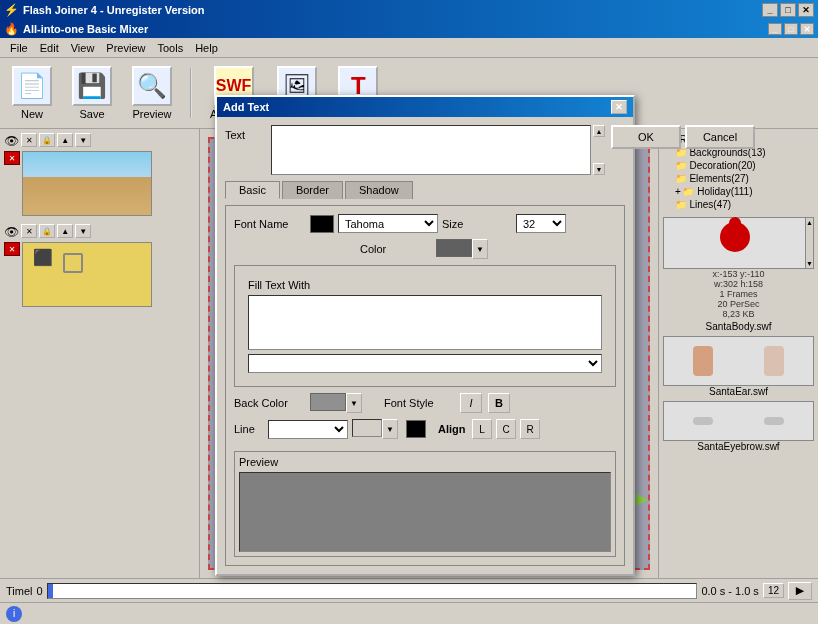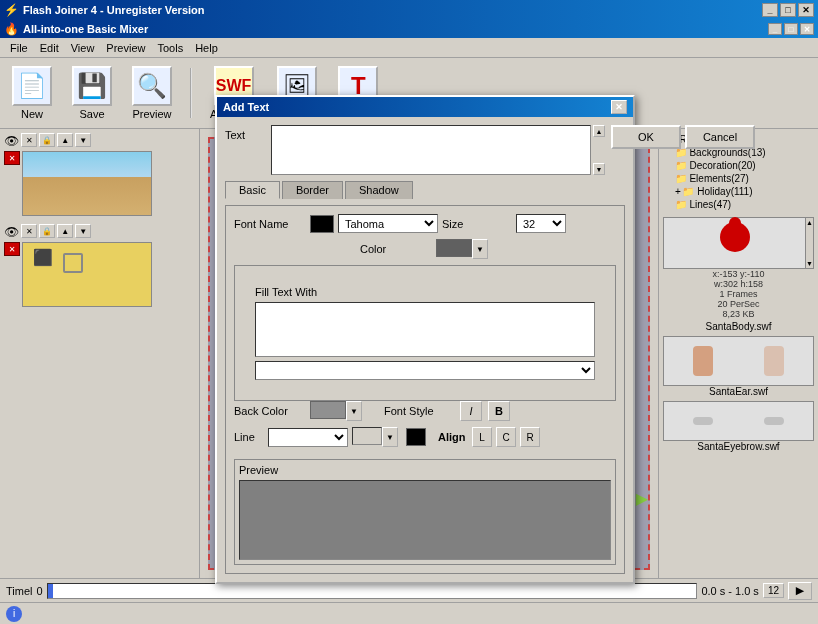--- a/index.html
+++ b/index.html
@@ -672,21 +672,21 @@
 
           <div class="form-row">
             <div style="width:120px;"></div>
             <span class="form-label">Color</span>
             <div class="select-with-arrow">
               <div class="color-box-gray" style="background:#606060;width:36px;"></div>
               <div class="dropdown-arrow">▼</div>
             </div>
           </div>
 
-          <div style="border:1px solid #888;padding:20px;">
+          <div style="border:1px solid #888;padding:13px;margin-bottom:6px;">
             <div style="font-size:11px;margin-bottom:4px;">Fill Text With</div>
             <div style="display:flex;gap:6px;">
               <div style="flex:1;">
                 <div style="width:100%;height:55px;background:white;border:1px inset #888;"></div>
                 <div class="select-with-arrow" style="margin-top:4px;">
                   <select class="form-select" style="width:100%;flex:1;">
                     <option></option>
                   </select>
                 </div>
               </div>

